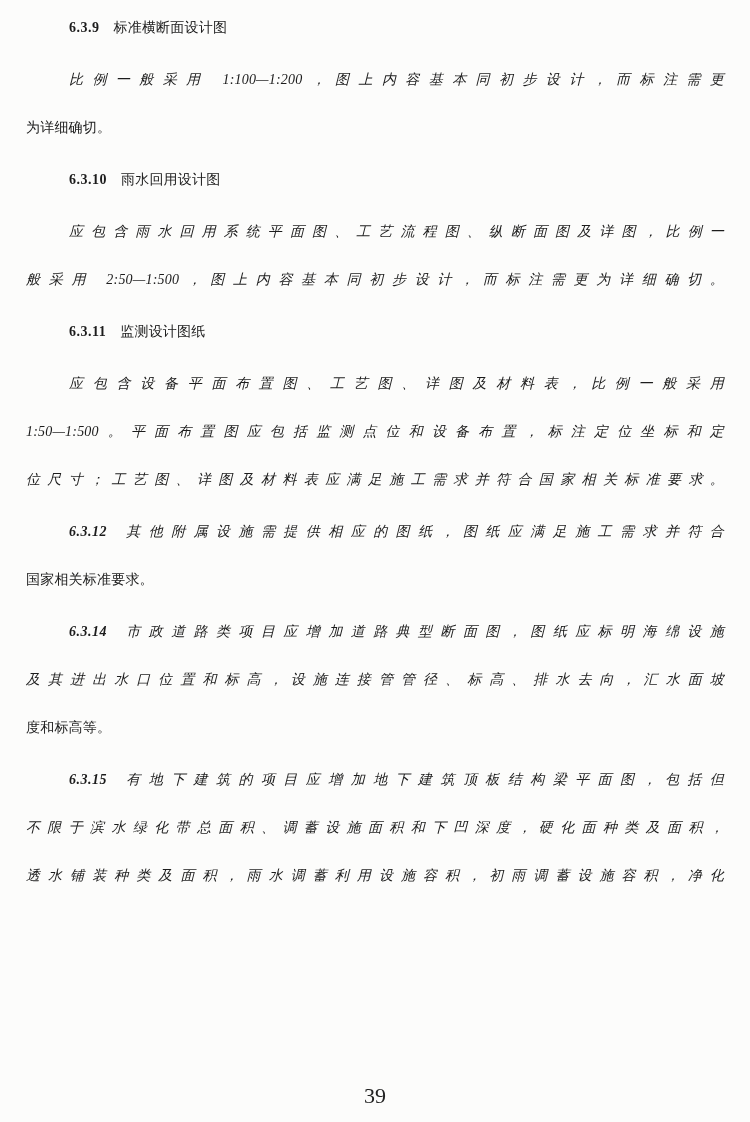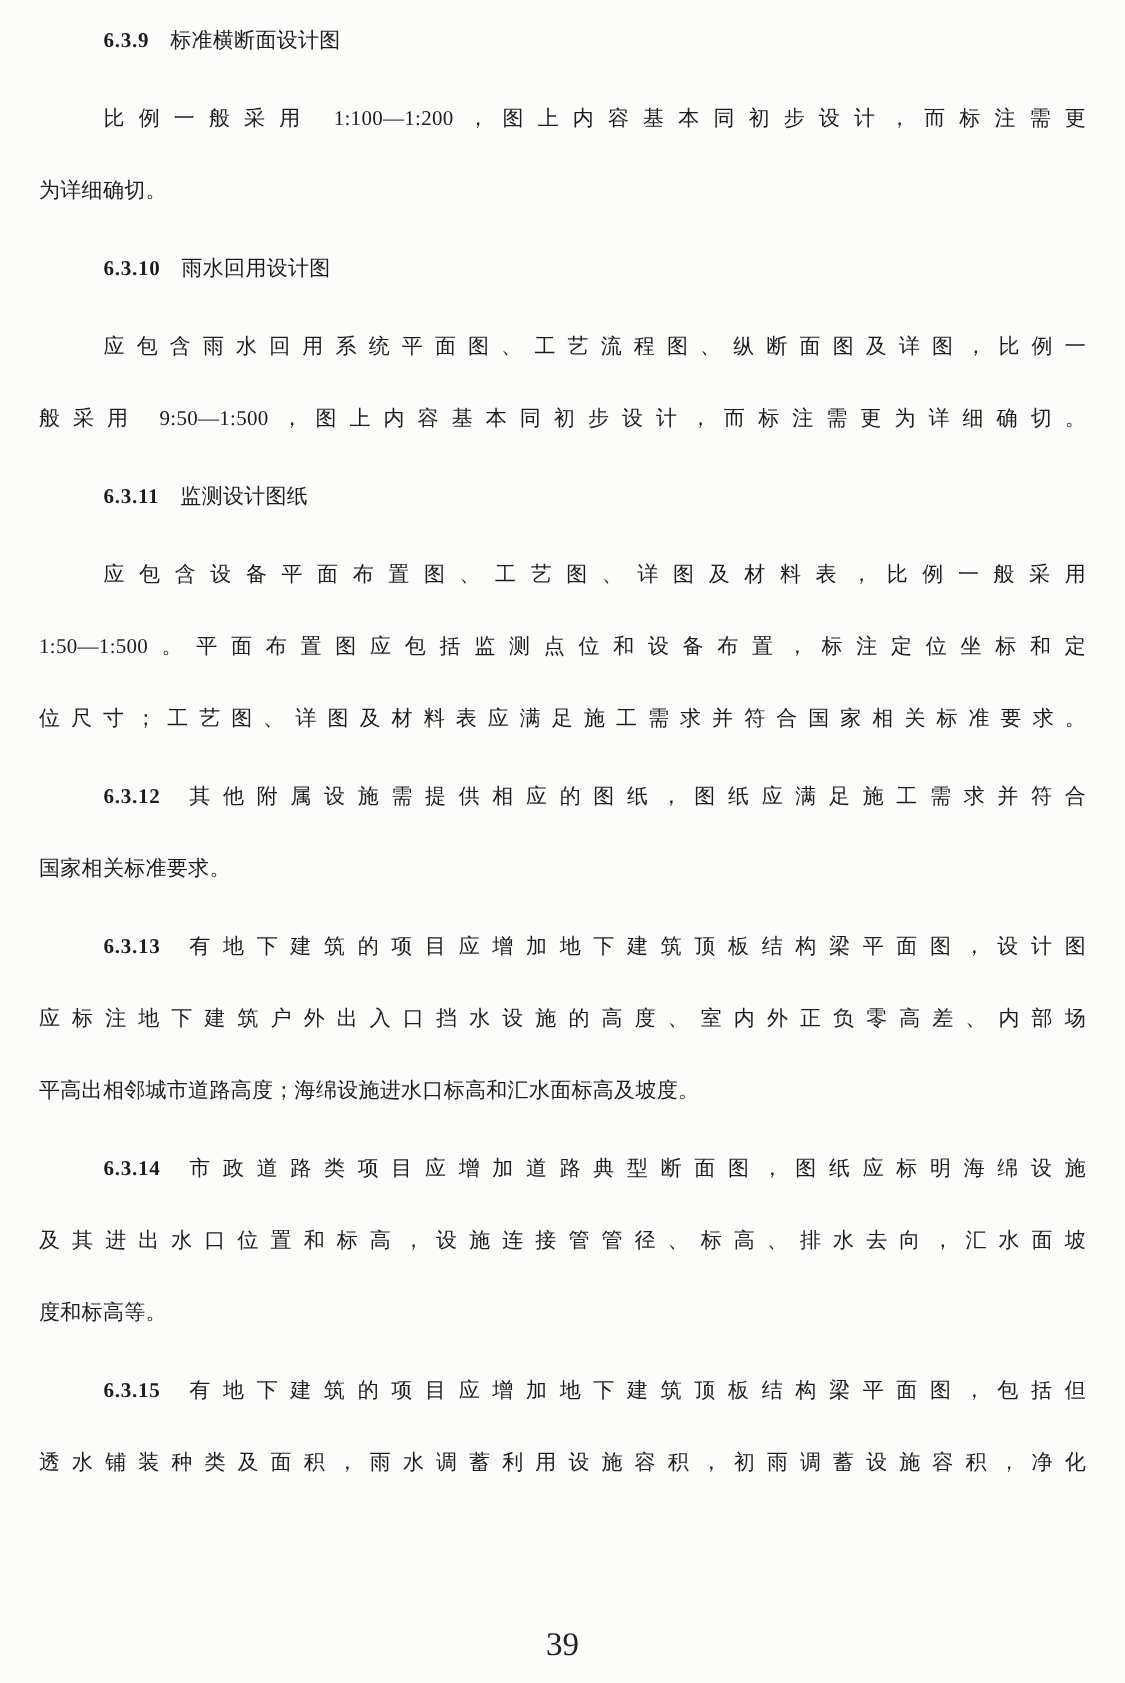--- a/index.html
+++ b/index.html
@@ -25,20 +25,21 @@
     font-size: 14px;
     line-height: 48px;
     text-align: left;
     letter-spacing: 0.2px;
   }
   
   .line.full {
     text-align: justify;
     text-align-last: justify;
     text-justify: inter-character;
+    font-style: italic;
   }
   
   .line.indent { padding-left: 43px; }
   .num {
     font-weight: bold;
     font-family: "Liberation Serif", "DejaVu Serif", serif;
     margin-right: 11px;
     letter-spacing: 0.5px;
     white-space: nowrap;
   }
@@ -71,21 +72,21 @@
   </div>
 
   <div class="block">
     <div class="line indent heading">
       <span class="num">6.3.10</span><span>雨水回用设计图</span>
     </div>
   </div>
 
   <div class="block">
     <div class="line full indent">应包含雨水回用系统平面图、工艺流程图、纵断面图及详图，比例一</div>
-    <div class="line full">般采用 9:50—1:500，图上内容基本同初步设计，而标注需更为详细确切。</div>
+    <div class="line full">般采用 2:50—1:500，图上内容基本同初步设计，而标注需更为详细确切。</div>
   </div>
 
   <div class="block">
     <div class="line indent heading">
       <span class="num">6.3.11</span><span>监测设计图纸</span>
     </div>
   </div>
 
   <div class="block">
     <div class="line full indent">应包含设备平面布置图、工艺图、详图及材料表，比例一般采用</div>
@@ -93,38 +94,32 @@
     <div class="line full">位尺寸；工艺图、详图及材料表应满足施工需求并符合国家相关标准要求。</div>
   </div>
 
   <div class="block">
     <div class="line full indent">
       <span class="num">6.3.12</span><span>其他附属设施需提供相应的图纸，图纸应满足施工需求并符合</span>
     </div>
     <div class="line">国家相关标准要求。</div>
   </div>
 
-  <div class="block">
-    <div class="line full indent">
-      <span class="num">6.3.13</span><span>有地下建筑的项目应增加地下建筑顶板结构梁平面图，设计图</span>
-    </div>
-    <div class="line full">应标注地下建筑户外出入口挡水设施的高度、室内外正负零高差、内部场</div>
-    <div class="line">平高出相邻城市道路高度；海绵设施进水口标高和汇水面标高及坡度。</div>
-  </div>
 
   <div class="block">
     <div class="line full indent">
       <span class="num">6.3.14</span><span>市政道路类项目应增加道路典型断面图，图纸应标明海绵设施</span>
     </div>
     <div class="line full">及其进出水口位置和标高，设施连接管管径、标高、排水去向，汇水面坡</div>
     <div class="line">度和标高等。</div>
   </div>
 
   <div class="block">
     <div class="line full indent">
       <span class="num">6.3.15</span><span>有地下建筑的项目应增加地下建筑顶板结构梁平面图，包括但</span>
     </div>
+    <div class="line full">不限于滨水绿化带总面积、调蓄设施面积和下凹深度，硬化面种类及面积，</div>
     <div class="line full">透水铺装种类及面积，雨水调蓄利用设施容积，初雨调蓄设施容积，净化</div>
   </div>
 
   <div class="pagenum">39</div>
 
 </div>
 
 </body></html>

